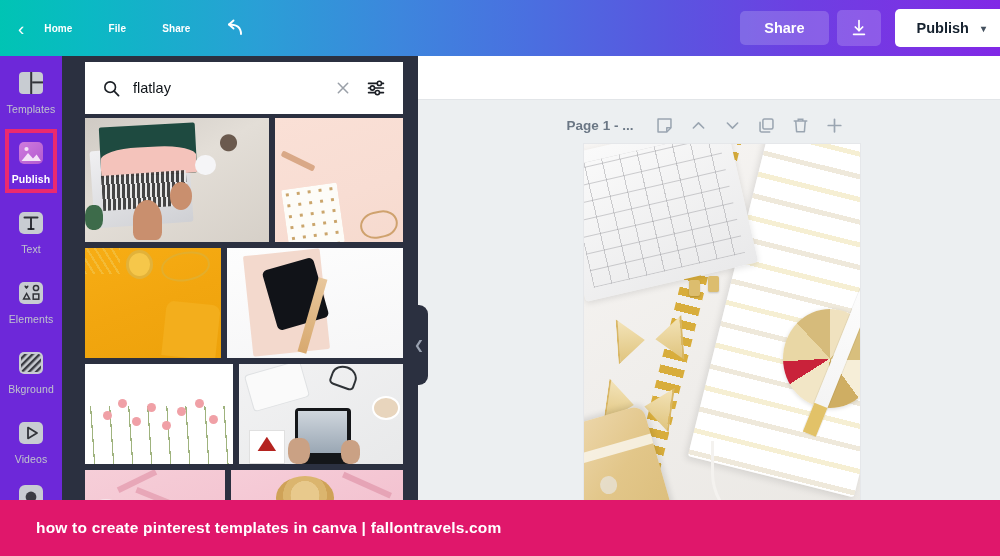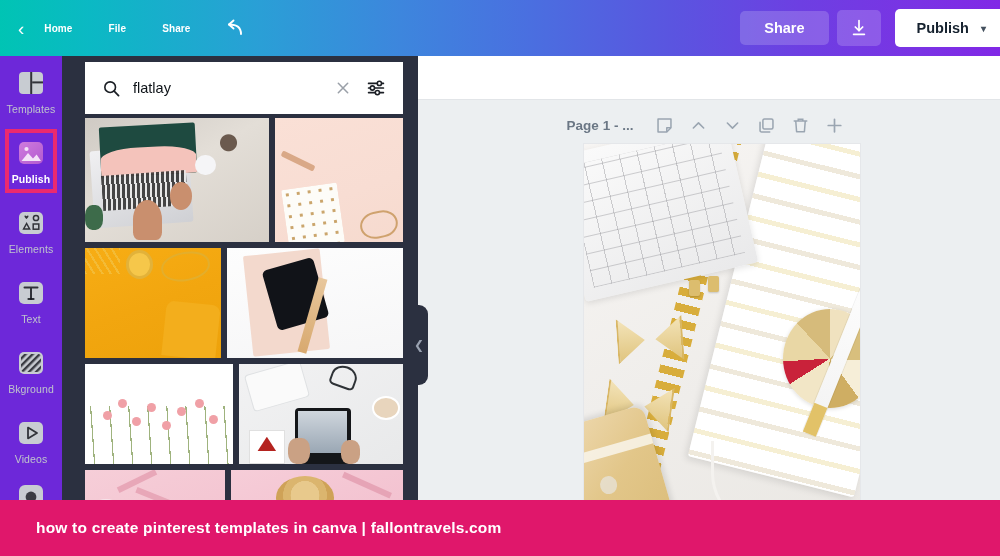--- a/index.html
+++ b/index.html
@@ -328,35 +328,35 @@
         <rect x="3" y="4" width="24" height="22" rx="5" fill="url(#phg)"></rect>
         <circle cx="10.5" cy="11" r="2.1" fill="#f4e2f8"></circle>
         <path d="M5.5 23 L12 15 L17 20.4 L20.6 16.6 L25 23 Z" fill="#f4e2f8"></path>
       </svg>
       <div class="rail-lbl">Publish</div>
     </div>
 
     <div class="rail-item">
       <svg class="rail-ico" viewBox="0 0 30 30">
         <rect x="3" y="4" width="24" height="22" rx="5" fill="#c8ccd2"></rect>
+        <path d="M8.5 9.6 H21.5 M15 9.6 V21" stroke="#16181f" stroke-width="2" opacity=".85" stroke-linecap="round"></path>
+        <path d="M12.4 21 H17.6" stroke="#16181f" stroke-width="2" opacity=".85" stroke-linecap="round"></path>
+      </svg>
+      <div class="rail-lbl">Text</div>
+    </div>
+
+    <div class="rail-item">
+      <svg class="rail-ico" viewBox="0 0 30 30">
+        <rect x="3" y="4" width="24" height="22" rx="5" fill="#c8ccd2"></rect>
         <path d="M10.5 8.2 c1.4-1.6 3.7-.4 0 2.7 c-3.7-3.1-1.4-4.3 0-2.7Z" fill="#16181f" opacity=".85"></path>
         <circle cx="20" cy="10" r="2.6" fill="none" stroke="#16181f" stroke-width="1.5" opacity=".85"></circle>
         <path d="M10.6 15.5 L13.6 21 H7.6Z" fill="none" stroke="#16181f" stroke-width="1.5" opacity=".85"></path>
         <rect x="17.2" y="16" width="5.6" height="5.2" fill="none" stroke="#16181f" stroke-width="1.5" opacity=".85"></rect>
       </svg>
       <div class="rail-lbl">Elements</div>
-    </div>
-
-    <div class="rail-item">
-      <svg class="rail-ico" viewBox="0 0 30 30">
-        <rect x="3" y="4" width="24" height="22" rx="5" fill="#c8ccd2"></rect>
-        <path d="M8.5 9.6 H21.5 M15 9.6 V21" stroke="#16181f" stroke-width="2" opacity=".85" stroke-linecap="round"></path>
-        <path d="M12.4 21 H17.6" stroke="#16181f" stroke-width="2" opacity=".85" stroke-linecap="round"></path>
-      </svg>
-      <div class="rail-lbl">Text</div>
     </div>
 
     <div class="rail-item">
       <svg class="rail-ico" viewBox="0 0 30 30">
         <defs>
           <pattern id="hatch" width="5" height="5" patternUnits="userSpaceOnUse" patternTransform="rotate(45)">
             <rect width="2.4" height="5" fill="#16181f" opacity=".8"></rect>
           </pattern>
         </defs>
         <rect x="3" y="4" width="24" height="22" rx="5" fill="#c8ccd2"></rect>

